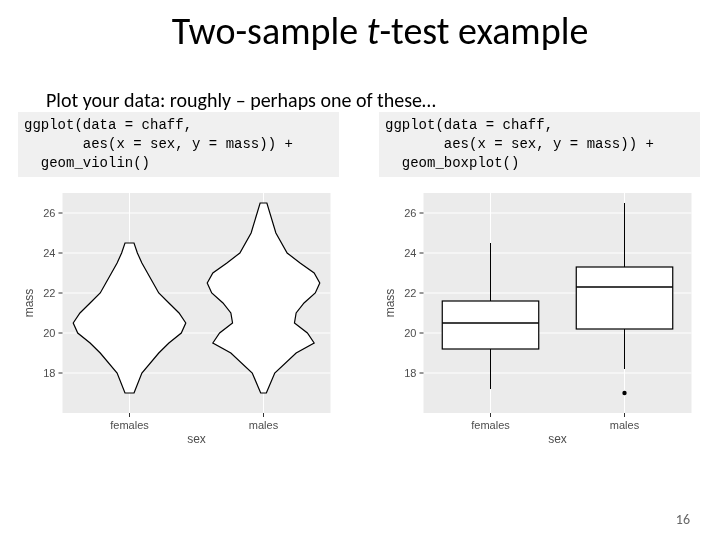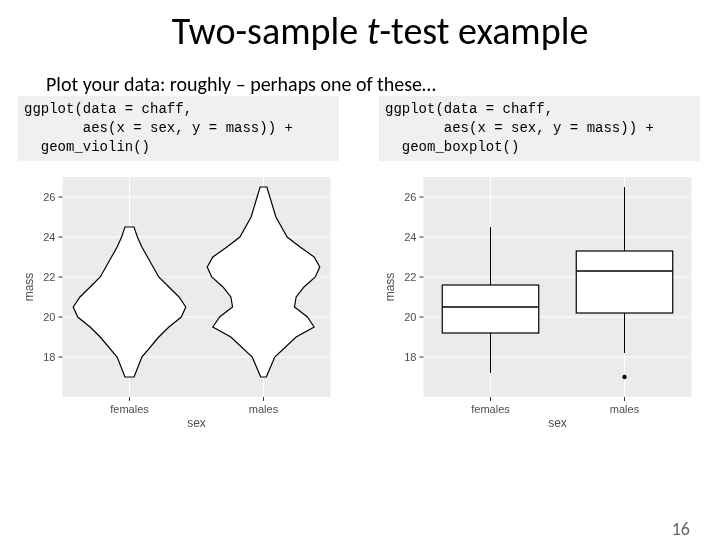--- a/index.html
+++ b/index.html
@@ -20,21 +20,21 @@
     font-size: 19px;
     font-style: italic;
     margin-bottom: 2px;
   }
   .topic .t { font-style: italic; }
   .topic .rest { font-style: normal; }
   .title {
     text-align: center;
     font-size: 38px;
     font-weight: 400;
-    margin-bottom: 18px;
+    margin-bottom: 34px;
     margin-left: 40px;
     margin-right: 10px;
   }
   .title .it { font-style: italic; }
   .subtitle {
     font-size: 20px;
     margin-left: 6px;
     margin-bottom: 0;
   }
   .cols {
@@ -54,23 +54,23 @@
     color: #000;
     margin-bottom: 10px;
   }
   .plot {
     width: 100%;
     height: 260px;
     position: relative;
   }
   .pagenum {
     position: absolute;
-    bottom: 0;
+    bottom: 12px;
     right: 30px;
-    font-size: 18px;
+    font-size: 14px;
     color: #666;
   }
   svg text.axis { font-family: Arial, sans-serif; font-size: 11px; fill: #4d4d4d; }
   svg text.axistitle { font-family: Arial, sans-serif; font-size: 12px; fill: #4d4d4d; }
 </style>
 </head>
 <body>
 
 <div class="slide">
   <div class="title">

